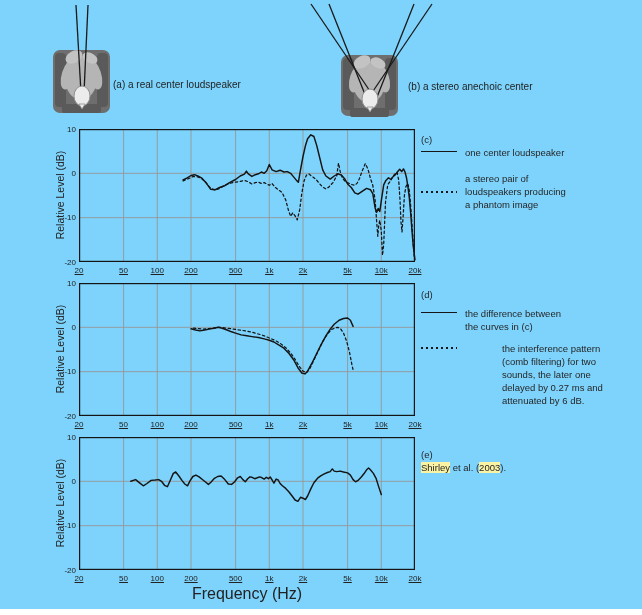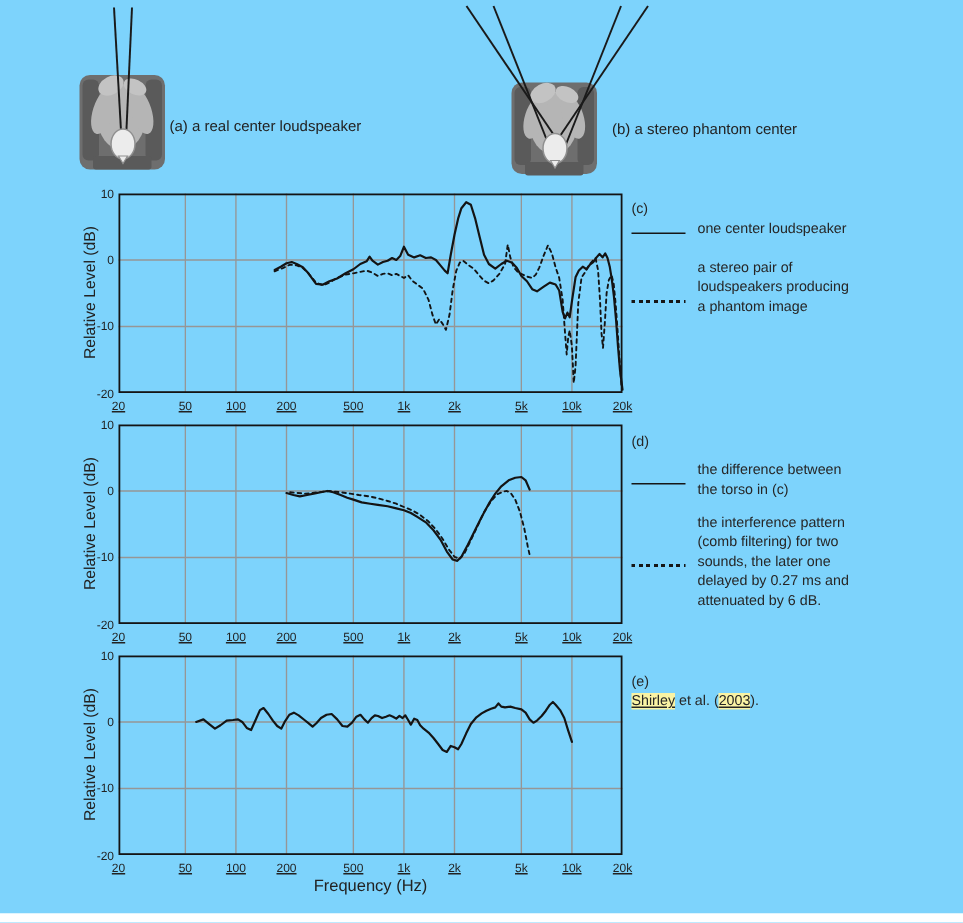--- a/index.html
+++ b/index.html
@@ -9,36 +9,36 @@
   }
   .abs{position:absolute;}
   .diagram-label{font-size:10px;color:#222;white-space:nowrap;}
   .panel-svg{position:absolute;left:79px;width:336px;height:133px;overflow:visible;}
   .ytick{position:absolute;font-size:8px;color:#222;width:28px;text-align:right;}
   .xtick{position:absolute;font-size:8px;color:#222;transform:translateX(-50%);white-space:nowrap;text-decoration:underline;}
   .yaxis-title{
     position:absolute;left:60px;font-size:10.5px;color:#222;white-space:nowrap;
     transform:translate(-50%,-50%) rotate(-90deg);
   }
-  .xaxis-title{position:absolute;font-size:11px;color:#222;transform:translateX(-50%);white-space:nowrap;}
+  .xaxis-title{position:absolute;font-size:16px;color:#222;transform:translateX(-50%);white-space:nowrap;}
   .caption{position:absolute;left:421px;width:202px;font-size:9.5px;line-height:13px;color:#262626;}
   .caption .tag{margin:0;}
   .caption .body-text{white-space:pre-line;}
   .caption .intro{white-space:pre-line;margin-bottom:9px;}
-  .legend-row{display:flex;align-items:center;}
+  .legend-row{display:flex;align-items:flex-start;}
   .lg-gap-a{margin-top:0;}
   .lg-gap-b{margin-top:13px;}
   .lg-gap-c{margin-top:6px;}
-  .lg-gap-d{margin-top:9px;}
+  .lg-gap-d{margin-top:9px;gap:37px;}
   .legend-sample{flex:0 0 36px;width:36px;margin-right:8px;}
   .legend-sample.solid{height:0;border-top:1.7px solid #161616;margin-top:5px;}
   .legend-sample.dashed{height:1.8px;background:repeating-linear-gradient(to right,#161616 0 2.4px,transparent 2.4px 5px);margin-top:5px;}
   .legend-sample.mid3{margin-top:19px;}
   .legend-label{white-space:pre-line;}
-  .hl{background:#faf3a4;text-decoration:underline;}
+  .hl{background:#faf3a4;}
 </style>
 </head>
 <body>
 
 <div id="fig">
 
   <svg class="abs" style="left:0;top:0" width="642" height="126" viewBox="0 0 642 126">
 
     <g>
       <rect x="53" y="50" width="57" height="63" rx="7" fill="#6e6e6e"></rect>
@@ -77,21 +77,21 @@
       <line x1="432" y1="4" x2="367" y2="100"></line>
       <line x1="414" y1="4" x2="377" y2="97"></line>
     </g>
     <g>
       <ellipse cx="370" cy="99" rx="8" ry="10" fill="#ececec" stroke="#8f8f8f" stroke-width="1"></ellipse>
       <path d="M367 107 L370 112 L373 107 Z" fill="#ececec" stroke="#8f8f8f" stroke-width="0.8"></path>
     </g>
   </svg>
 
   <div class="abs diagram-label" style="left:113px;top:79px">(a) a real center loudspeaker</div>
-  <div class="abs diagram-label" style="left:408px;top:81px">(b) a stereo phantom center</div>
+  <div class="abs diagram-label" style="left:408px;top:81px">(b) a stereo anechoic center</div>
 
   <svg class="panel-svg" id="plot-c" style="top:129px" viewBox="0 0 336 133">
       <line x1="44.569280971268206" y1="0" x2="44.569280971268206" y2="133" stroke="#969696" stroke-width="0.9"></line>
       <line x1="78.28464048563411" y1="0" x2="78.28464048563411" y2="133" stroke="#969696" stroke-width="0.9"></line>
       <line x1="112" y1="0" x2="112" y2="133" stroke="#969696" stroke-width="0.9"></line>
       <line x1="156.56928097126823" y1="0" x2="156.56928097126823" y2="133" stroke="#969696" stroke-width="0.9"></line>
       <line x1="190.2846404856341" y1="0" x2="190.2846404856341" y2="133" stroke="#969696" stroke-width="0.9"></line>
       <line x1="224" y1="0" x2="224" y2="133" stroke="#969696" stroke-width="0.9"></line>
       <line x1="268.5692809712682" y1="0" x2="268.5692809712682" y2="133" stroke="#969696" stroke-width="0.9"></line>
       <line x1="302.2846404856341" y1="0" x2="302.2846404856341" y2="133" stroke="#969696" stroke-width="0.9"></line>
@@ -149,21 +149,21 @@
 loudspeakers producing
 a phantom image</div>
     </div>
   </div>
 
   <div class="caption" id="caption-d" style="top:288px">
     <div class="tag">(d)</div>
     <div class="legend-row lg-gap-c">
       <div class="legend-sample solid"></div>
       <div class="legend-label">the difference between
-the torso in (c)</div>
+the curves in (c)</div>
     </div>
     <div class="legend-row lg-gap-d">
       <div class="legend-sample dashed"></div>
       <div class="legend-label">the interference pattern
 (comb filtering) for two
 sounds, the later one
 delayed by 0.27 ms and
 attenuated by 6 dB.</div>
     </div>
   </div>

